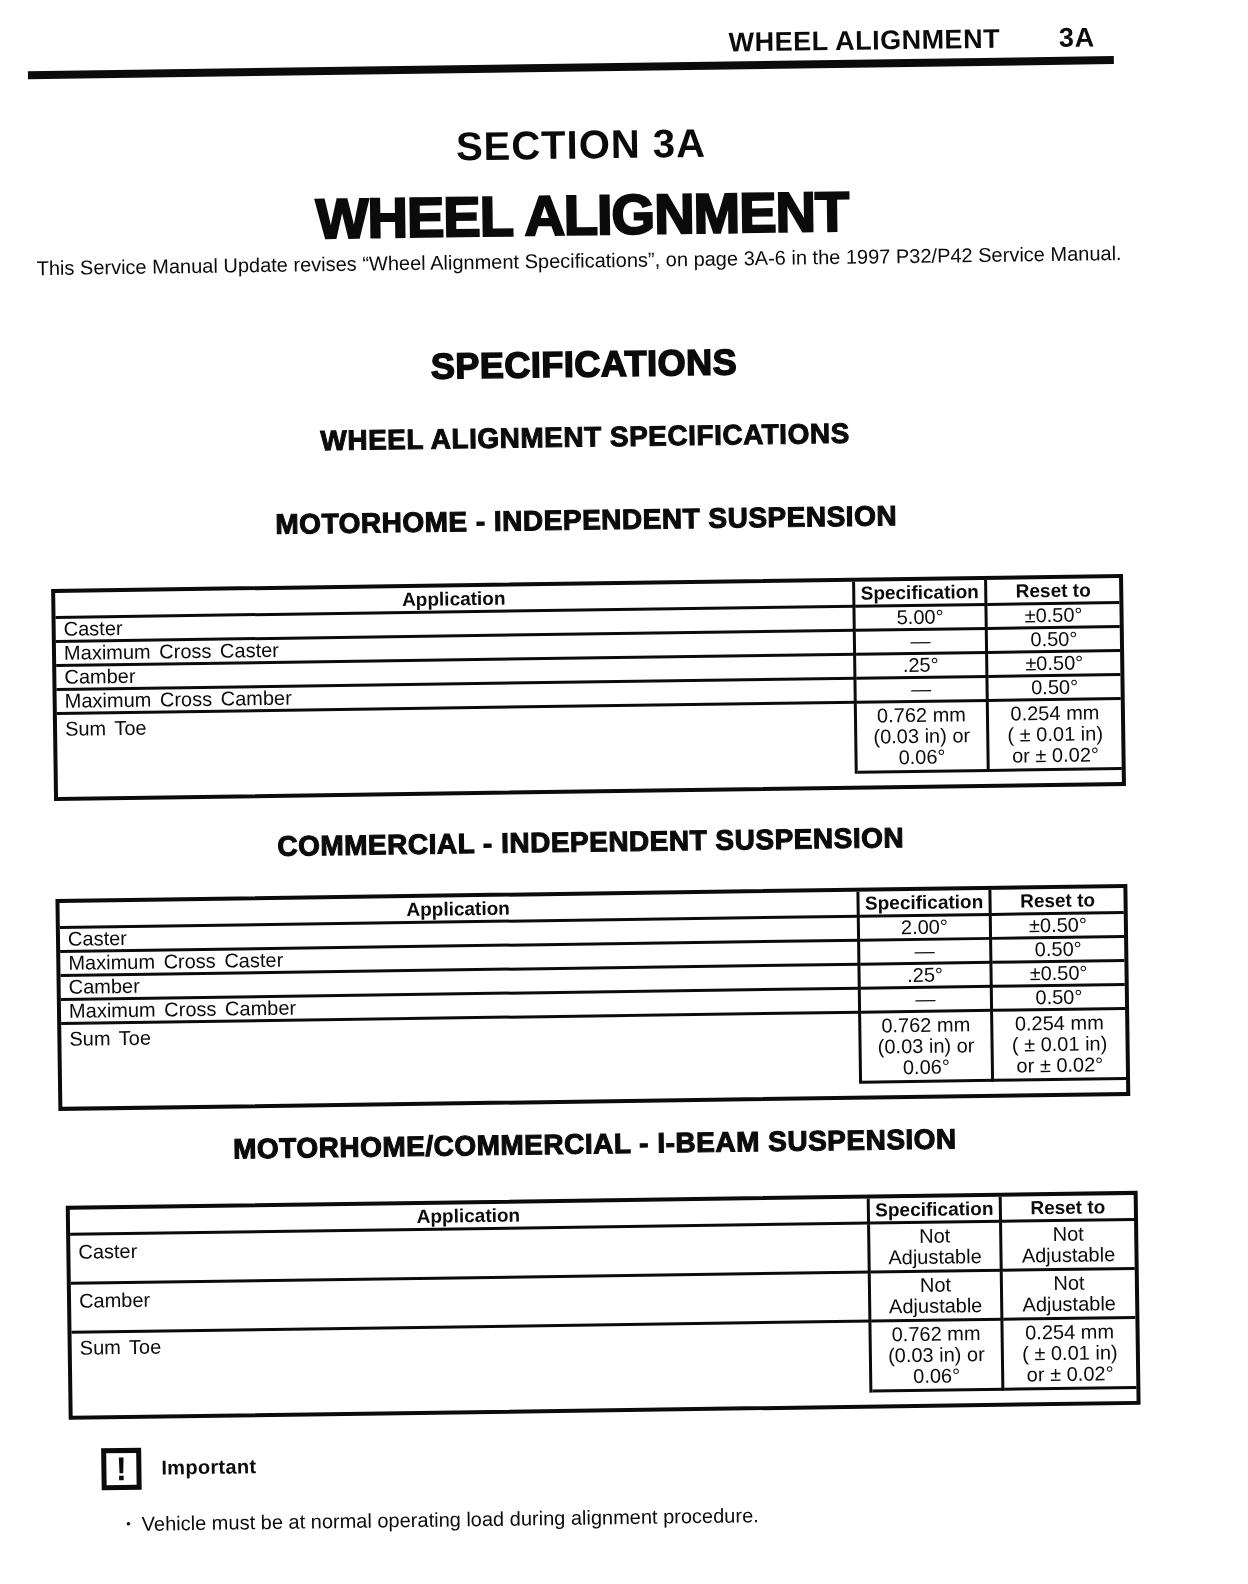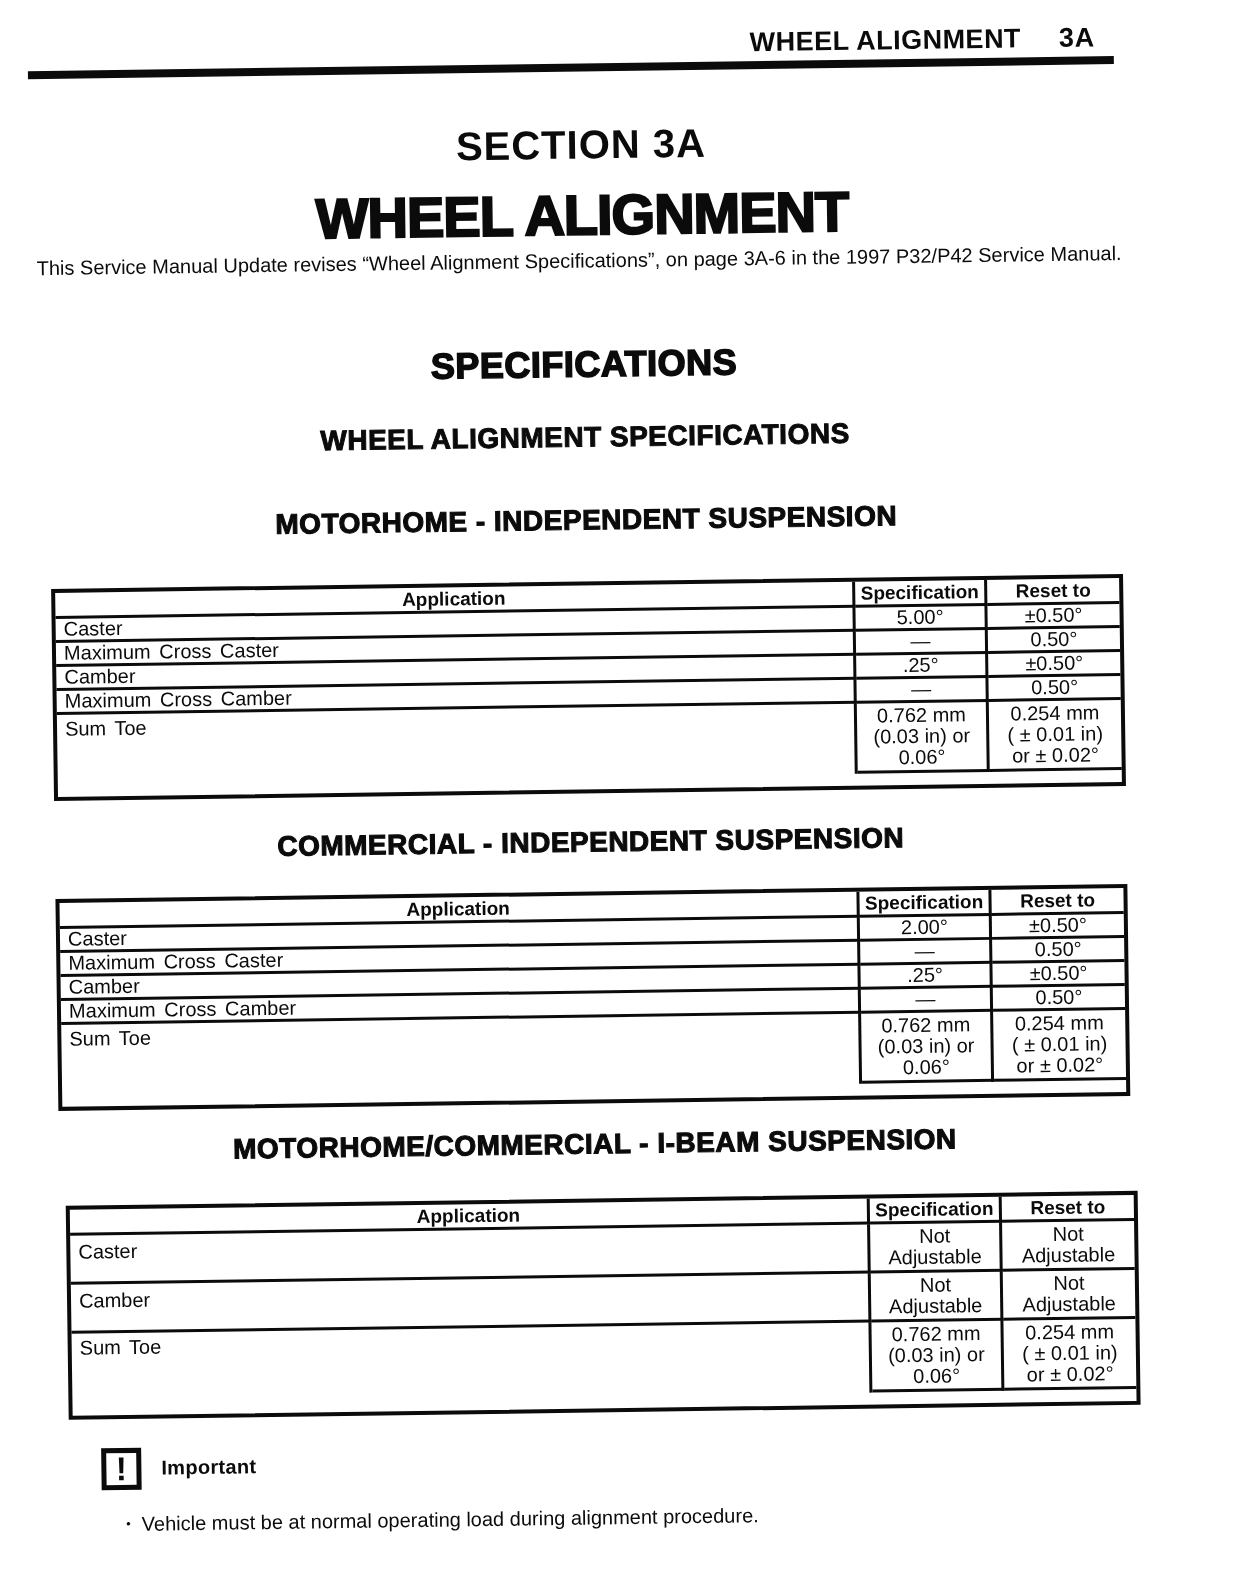--- a/index.html
+++ b/index.html
@@ -2,21 +2,21 @@
 <html><head>
 <meta charset="utf-8">
 <style>
   * { margin:0; padding:0; box-sizing:border-box; }
   html,body { width:1248px; height:1584px; background:#fff; }
   body { font-family:"Liberation Sans","DejaVu Sans",sans-serif; color:#0b0b0b; overflow:hidden; position:relative; }
 
   .scan { position:absolute; inset:0; transform:rotate(-0.8deg); transform-origin:624px 792px; }
 
   .masthead { position:absolute; top:29px; right:143px; font-size:27px; font-weight:bold; letter-spacing:.5px; white-space:nowrap; }
-  .mast-code { margin-left:38px; }
+  .mast-code { margin-left:59px; }
 
   .rule { position:absolute; top:63px; left:38px; width:1086px; height:8px; background:#0b0b0b; }
 
   .centered { position:absolute; left:40px; width:1100px; text-align:center; }
   .section-label { top:122px; font-size:40px; font-weight:bold; letter-spacing:1px; }
   .page-title { top:182px; font-size:56px; font-weight:bold; letter-spacing:-1px; -webkit-text-stroke:2.2px #0b0b0b; }
   .intro { position:absolute; top:247px; left:44px; width:1104px; font-size:20px; line-height:26px; }
   .spec-heading { top:343px; font-size:36px; font-weight:bold; letter-spacing:.5px; -webkit-text-stroke:1.6px #0b0b0b; }
   .spec-subheading { top:421px; font-size:28px; font-weight:bold; letter-spacing:.5px; -webkit-text-stroke:1px #0b0b0b; }
   .tbl-heading { position:absolute; left:40px; width:1100px; text-align:center; font-size:28px; font-weight:bold; letter-spacing:.5px; -webkit-text-stroke:1.1px #0b0b0b; }

